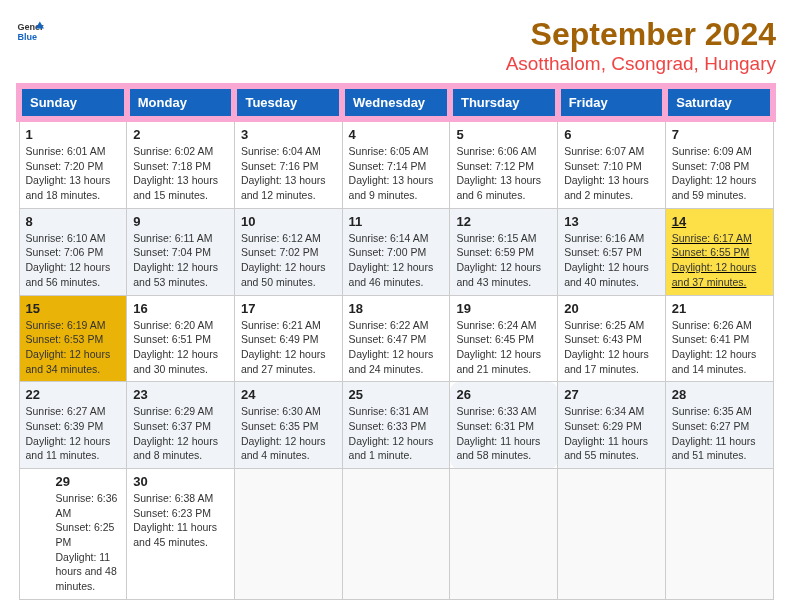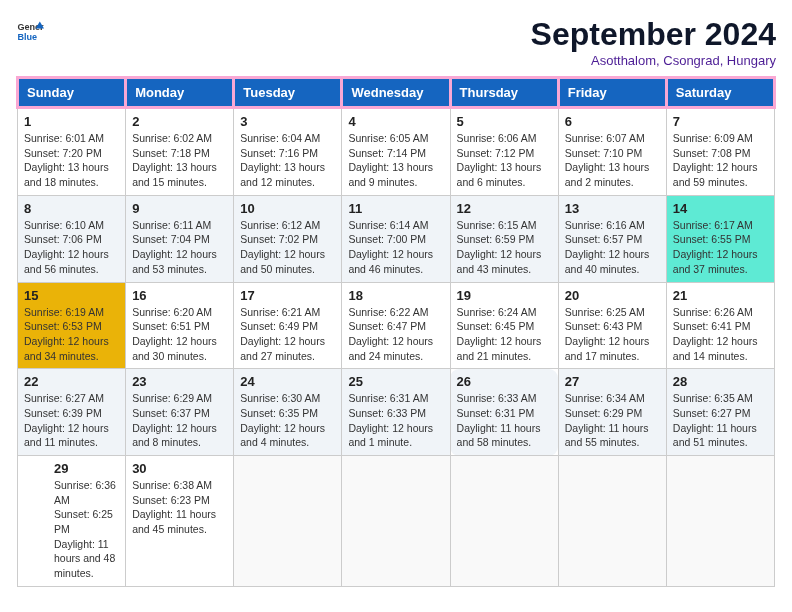--- a/index.html
+++ b/index.html
@@ -24,39 +24,39 @@
     .logo-icon {
       width: 28px;
       height: 28px;
     }
     .title-block {
       text-align: right;
     }
     .month-title {
       font-size: 32px;
       font-weight: bold;
-      color: #0f172a;
+      color: #a16207;
     }
     .location {
-      font-size: 13px;
-      color: #4c1d95;
+      font-size: 19px;
+      color: #ef4444;
     }
     .calendar {
       width: 100%;
       border-collapse: collapse;
       font-size: 11px;
     }
     .calendar th {
       background: #1565c0;
       color: #fff;
       padding: 6px 8px;
       text-align: left;
       font-size: 13px;
       font-weight: bold;
-      border: 3px solid #f9a8d4;
+      border: 6px solid #f9a8d4;
     }
     .calendar td {
       vertical-align: top;
       padding: 5px 6px;
       border: 1px solid #ccc;
       width: 108px;
       min-height: 80px;
       background: #fff;
     }
     .calendar tr:nth-child(even) td {
@@ -182,21 +182,21 @@
           <div class="day-info">
             Sunrise: 6:15 AM<br>Sunset: 6:59 PM<br>Daylight: 12 hours and 43 minutes.
           </div>
         </td>
         <td style="background: rgb(240, 244, 248);">
           <span class="day-num">13</span>
           <div class="day-info">
             Sunrise: 6:16 AM<br>Sunset: 6:57 PM<br>Daylight: 12 hours and 40 minutes.
           </div>
         </td>
-        <td style="background: #5eead4;">
+        <td style="background: #fde047; text-decoration: underline;">
           <span class="day-num">14</span>
           <div class="day-info">
             Sunrise: 6:17 AM<br>Sunset: 6:55 PM<br>Daylight: 12 hours and 37 minutes.
           </div>
         </td>
       </tr>
       <tr>
         <td style="background: #eab308;">
           <span class="day-num">15</span>
           <div class="day-info">

